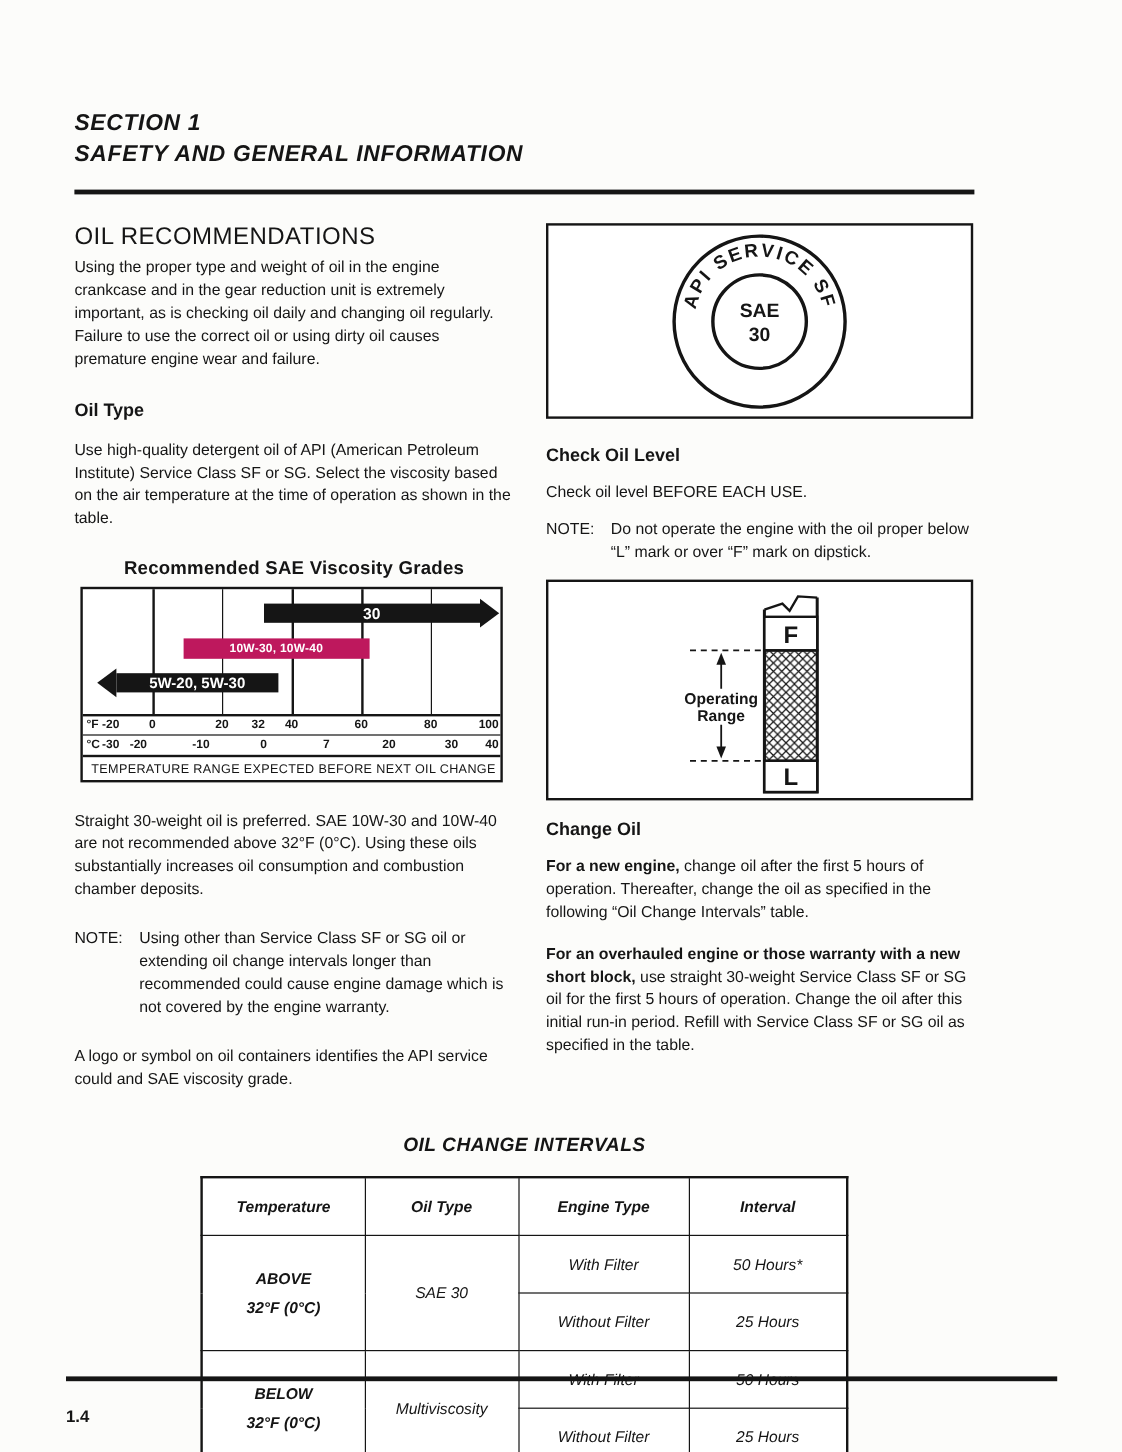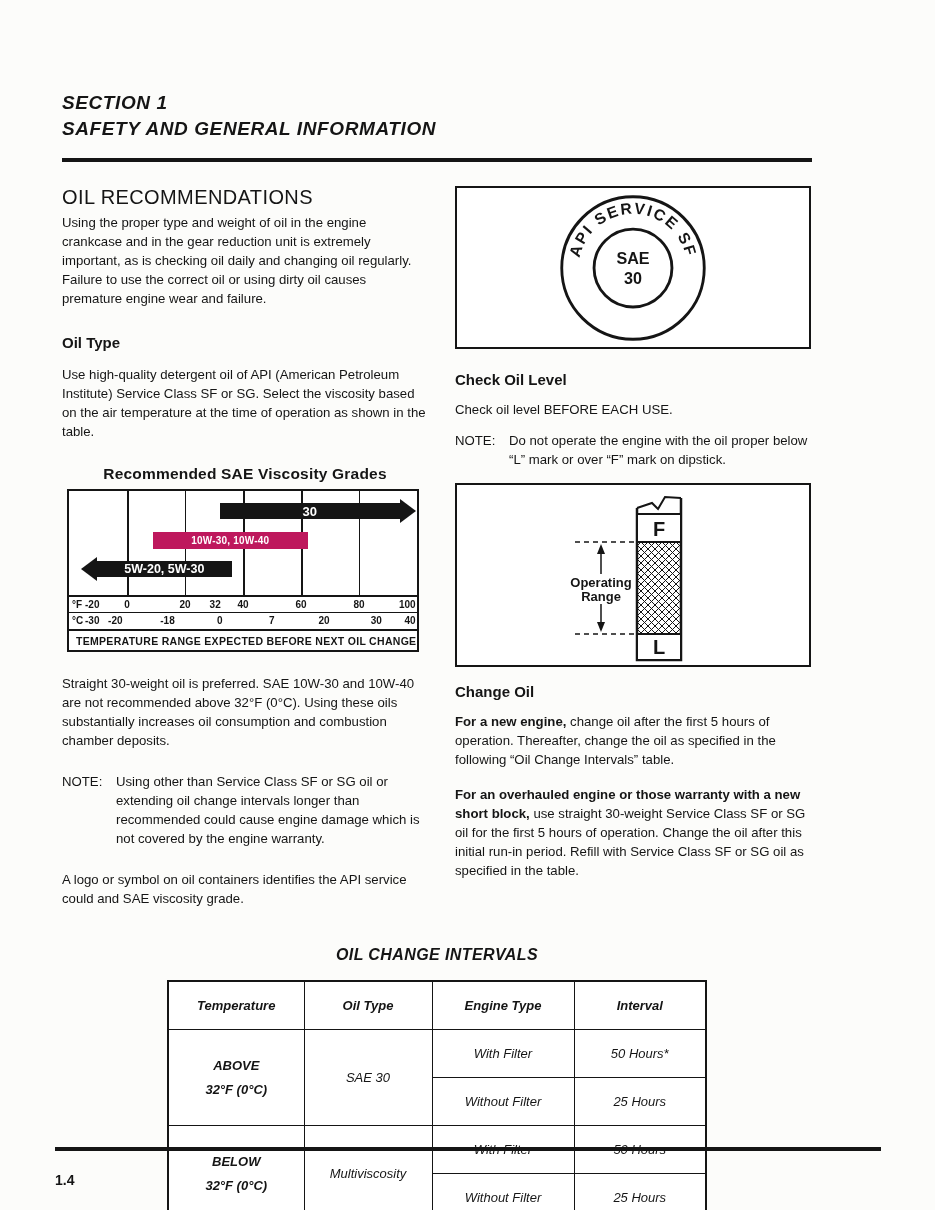--- a/index.html
+++ b/index.html
@@ -38,21 +38,21 @@
   .row-30 { top:8px; left:43.3%; right:1px; font-size:13px; }
   .row-5w { top:66px; left:12px; width:43.3%; font-size:12.5px; }
   .bar-flat { position:absolute; top:41px; left:19.5%; width:44.5%; height:17px; background:#be185d; color:#fff; font-weight:bold; font-size:10px; display:flex; align-items:center; justify-content:center; letter-spacing:0.2px;margin-left:16px; }
   .scale { position:relative; height:17px; font-size:10px; font-weight:bold; }
   .scale-f { border-top:2px solid #151515; }
   .scale-c { border-top:1.5px solid #151515; }
   .unit { position:absolute; left:3px; top:2px; }
   .tick { position:absolute; top:2px; transform:translateX(-50%); }
   .tick.edge-l { transform:none; }
   .tick.edge-r { transform:translateX(-100%); }
-  .chart-caption { border-top:2px solid #151515; height:21px; line-height:20px; font-size:10.5px; font-weight:bold; padding-left:7px; letter-spacing:0.3px; white-space:nowrap; }
+  .chart-caption { border-top:2px solid #151515; height:21px; line-height:20px; font-size:10.5px; font-weight:normal; padding-left:7px; letter-spacing:0.3px; white-space:nowrap; }
 
   
   .figbox { border:2px solid #151515; background:#fff; display:flex; align-items:center; justify-content:center; }
   .fig-logo { height:163px; margin:0 0 22px 0; }
   .fig-dip { height:184px; margin:0 0 16px 0; }
   svg text { font-family:"Liberation Sans", sans-serif; fill:#151515; }
 
   
   .bottom { position:absolute; left:62px; top:946px; width:750px;font-style:italic; }
   .tbl-heading { text-align:center; font-size:16px; font-weight:bold; letter-spacing:0.4px; margin:0 0 16px 0; }
@@ -114,21 +114,21 @@
           <span class="tick" style="left:50%">40</span>
           <span class="tick" style="left:66.67%">60</span>
           <span class="tick" style="left:83.33%">80</span>
           <span class="tick edge-r" style="left:99.6%">100</span>
         </div>
 
         <div class="scale scale-c">
           <b class="unit">°C</b>
           <span class="tick edge-l" style="left:16px">-30</span>
           <span class="tick" style="left:13.3%">-20</span>
-          <span class="tick" style="left:28.3%">-18</span>
+          <span class="tick" style="left:28.3%">-10</span>
           <span class="tick" style="left:43.3%">0</span>
           <span class="tick" style="left:58.3%">7</span>
           <span class="tick" style="left:73.3%">20</span>
           <span class="tick" style="left:88.3%">30</span>
           <span class="tick edge-r" style="left:99.6%">40</span>
         </div>
 
         <div class="chart-caption">TEMPERATURE RANGE EXPECTED BEFORE NEXT OIL CHANGE</div>
       </div>
     </div>

